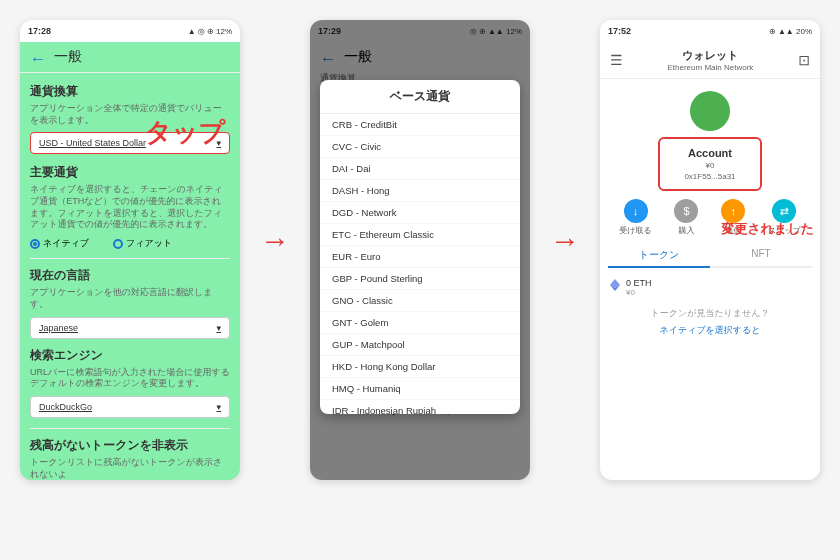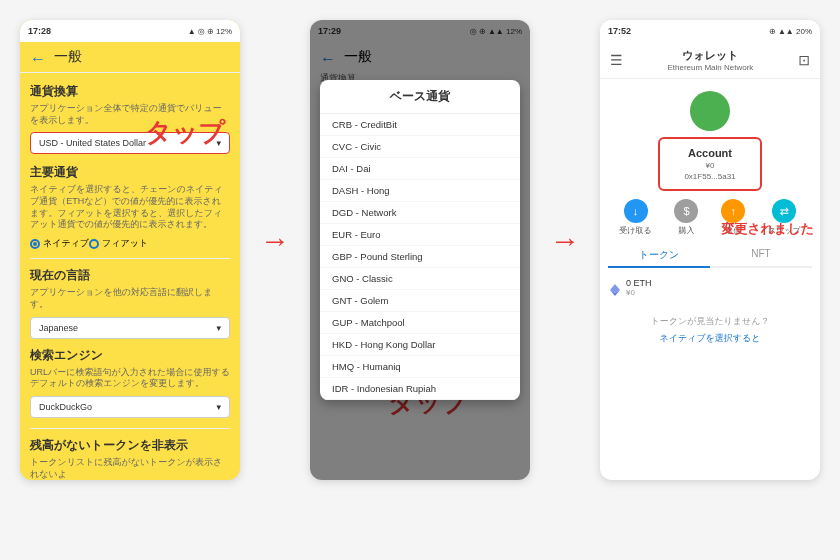--- a/index.html
+++ b/index.html
@@ -82,25 +82,26 @@
       border: 1.5px solid #e53935;
       border-radius: 4px;
       padding: 5px 8px;
       font-size: 9px;
       color: #333;
       display: flex;
       justify-content: space-between;
       align-items: center;
       background: #fff;
       margin-bottom: 10px;
+      text-decoration: underline;
     }
 
     .divider { height: 1px; background: #eee; margin: 8px 0; }
 
-    .radio-group { display: flex; gap: 0; margin-top: 4px; }
+    .radio-group { display: flex; gap: 24px; margin-top: 4px; }
     .radio-item { display: flex; align-items: center; gap: 3px; font-size: 9px; }
     .radio-dot { width: 10px; height: 10px; border-radius: 50%; border: 2px solid #1976d2; position: relative; }
     .radio-dot.active::after { content: ''; width: 4px; height: 4px; background: #1976d2; border-radius: 50%; position: absolute; top: 1px; left: 1px; }
 
     
     .tap-label {
       position: absolute;
       font-size: 26px;
       font-weight: 700;
       color: #e53935;
@@ -241,21 +242,21 @@
     }
 
     .tab-item.active {
       color: #1976d2;
       border-bottom: 2px solid #1976d2;
       margin-bottom: -2px;
     }
 
     .eth-balance {
       display: flex;
-      align-items: flex-end;
+      align-items: flex-start;
       gap: 4px;
       padding: 4px 0;
       font-size: 9px;
       color: #333;
     }
 
     .eth-logo {
       width: 14px;
       height: 14px;
     }
@@ -270,33 +271,33 @@
       white-space: nowrap;
     }
 
     .import-token {
       font-size: 9px;
       color: #1976d2;
       text-align: center;
       margin-top: 4px;
     }
 
-    .no-token { font-size: 9px; color: #999; text-align: center; margin-top: 14px; }
+    .no-token { font-size: 9px; color: #999; text-align: center; margin-top: 6px; }
 
     
     .green-circle {
       width: 40px;
       height: 40px;
       border-radius: 50%;
       background: #4CAF50;
       margin: 4px auto;
     }
 
     .screen1-bg {
-      background: #fde047;
+      background: #86efac;
       position: relative;
     }
   </style>
 </head>
 <body>
 
 <div class="main-content">
 
   <div class="phone-screen phone-screen-1 screen1-bg">
 
@@ -388,20 +389,21 @@
     <div class="screen2-overlay"></div>
 
     <div class="screen2-dropdown">
       <div class="dropdown-title">ベース通貨</div>
       <div class="dropdown-list">
         <div class="dropdown-item">CRB - CreditBit</div>
         <div class="dropdown-item">CVC - Civic</div>
         <div class="dropdown-item">DAI - Dai</div>
         <div class="dropdown-item">DASH - Hong</div>
         <div class="dropdown-item">DGD - Network</div>
+        <div class="dropdown-item">ETC - Ethereum Classic</div>
         <div class="dropdown-item">EUR - Euro</div>
         <div class="dropdown-item">GBP - Pound Sterling</div>
         <div class="dropdown-item">GNO - Classic</div>
         <div class="dropdown-item">GNT - Golem</div>
         <div class="dropdown-item">GUP - Matchpool</div>
         <div class="dropdown-item">HKD - Hong Kong Dollar</div>
         <div class="dropdown-item">HMQ - Humaniq</div>
         <div class="dropdown-item">IDR - Indonesian Rupiah</div>
 
       </div>

